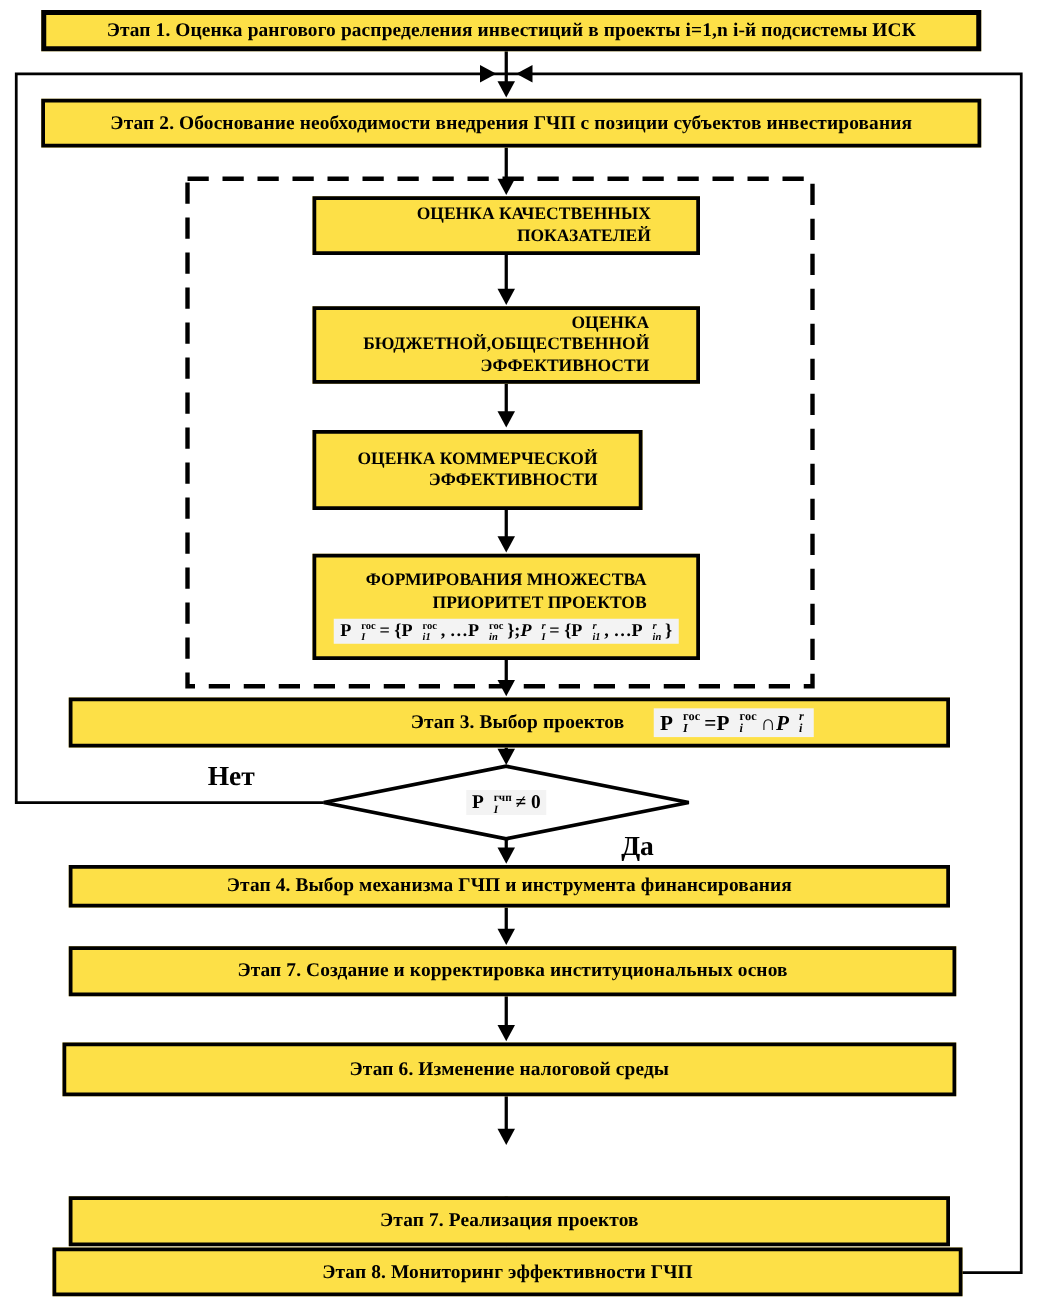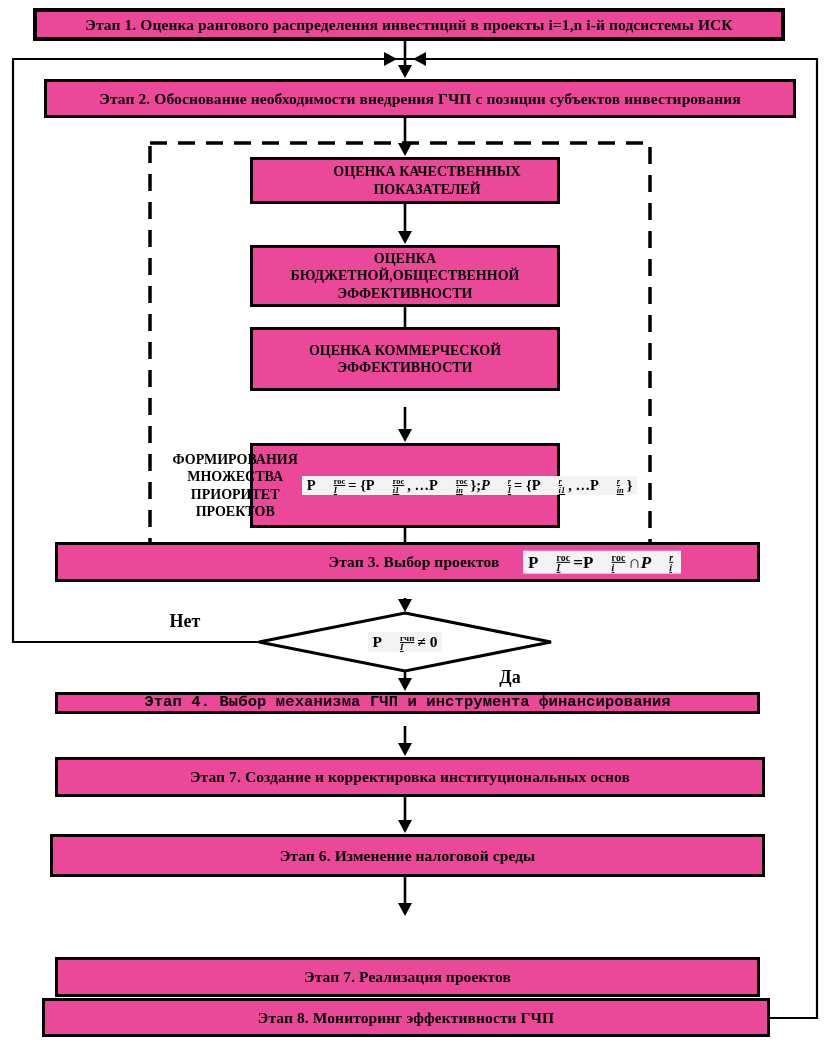--- a/index.html
+++ b/index.html
@@ -3,49 +3,49 @@
 <meta charset="utf-8">
 <style>
   html,body{margin:0;padding:0;background:#ffffff;}
   #canvas{
     position:relative;width:831px;height:1043px;background:#ffffff;
     font-family:"Liberation Serif","DejaVu Serif",serif;color:#000;
     overflow:hidden;
   }
   #wires{position:absolute;left:0;top:0;width:831px;height:1043px;}
   .box{
-    position:absolute;box-sizing:border-box;background:#ec4899;
+    position:absolute;box-sizing:border-box;background:#fde047;
     border:3px solid #000;display:flex;align-items:center;justify-content:center;
-    text-align:center;font-weight:bold;
+    text-align:right;font-weight:bold;
   }
   .stage{font-size:15.5px;letter-spacing:0.1px;}
   .stage-1{border-width:4px;}
   .inner{font-size:14px;}
   .inner-label,.stage-label{white-space:pre-line;line-height:1.25;}
   .formula{
     font-weight:bold;background:#f3f3f3;padding:1px 5px;line-height:1;
     display:inline-flex;align-items:center;white-space:nowrap;
   }
   .fbase{display:inline-block;}
   .it{font-style:italic;}
   .fstack{
     display:inline-flex;flex-direction:column;align-items:flex-start;
     font-size:0.58em;line-height:1.05;vertical-align:-0.35em;
-    margin-left:18px;margin-right:3px;transform:translateY(0.12em);text-decoration:underline;
+    margin-left:8px;margin-right:3px;transform:translateY(0.12em);
   }
   .fsub{font-style:italic;}
-  .priority-box{flex-direction:row;gap:4px;padding:4px 2px;}
+  .priority-box{flex-direction:column;gap:4px;padding:4px 2px;}
   .priority-box .formula{font-size:14.5px;}
   .stage-3{position:absolute;}
   .stage-3 .sel-formula{
     position:absolute;left:465px;top:50%;transform:translateY(-50%);font-size:17px;
   }
   .decision-label{
     position:absolute;display:flex;align-items:center;justify-content:center;
-    font-weight:bold;font-size:18px;
+    font-weight:bold;font-size:22px;
   }
   .cond{position:absolute;display:flex;align-items:center;justify-content:center;}
   .cond .formula{font-size:15.5px;}
 </style>
 </head>
 <body>
 
 <div id="canvas">
 
   <svg id="wires" viewBox="0 0 831 1043">
@@ -105,36 +105,36 @@
       <polygon points="398,984 412,984 405,997" stroke="none"></polygon>
     </g>
 
     <polygon points="405,613 551,642 405,671 259,642" fill="#ffffff" stroke="#000" stroke-width="3"></polygon>
   </svg>
 
   <div class="box stage stage-1" style="left:33px;top:8px;width:752px;height:33px;">
     <span class="stage-label">Этап 1. Оценка рангового распределения инвестиций в проекты i=1,n  i-й подсистемы ИСК</span>
   </div>
 
-  <div class="box stage" style="left:33px;top:79px;width:752px;height:39px;margin-left:11px;">
+  <div class="box stage" style="left:33px;top:79px;width:752px;height:39px;">
     <span class="stage-label">Этап 2. Обоснование необходимости внедрения ГЧП с позиции субъектов инвестирования</span>
   </div>
 
   <div class="box inner" style="left:250px;top:157px;width:310px;height:47px;padding-left:44px;">
     <span class="inner-label">ОЦЕНКА КАЧЕСТВЕННЫХ
 ПОКАЗАТЕЛЕЙ</span>
   </div>
 
   <div class="box inner" style="left:250px;top:245px;width:310px;height:62px;">
     <span class="inner-label">ОЦЕНКА
 БЮДЖЕТНОЙ,ОБЩЕСТВЕННОЙ
 ЭФФЕКТИВНОСТИ</span>
   </div>
 
-  <div class="box inner" style="left:250px;top:327px;width:310px;height:64px;">
+  <div class="box inner" style="left:250px;top:344px;width:264px;height:64px;">
     <span class="inner-label">ОЦЕНКА КОММЕРЧЕСКОЙ
 ЭФФЕКТИВНОСТИ</span>
   </div>
 
   <div class="box inner priority-box" style="left:250px;top:443px;width:310px;height:85px;">
     <span class="inner-label">ФОРМИРОВАНИЯ МНОЖЕСТВА
 ПРИОРИТЕТ ПРОЕКТОВ</span>
     <span class="formula">
         <span class="fbase">P</span>
         <span class="fstack">
@@ -168,21 +168,21 @@
         <span>, … </span>
         <span class="fbase">P</span>
         <span class="fstack">
           <span class="fsup it">r</span>
           <span class="fsub">in</span>
         </span>
         <span>}</span>
       </span>
   </div>
 
-  <div class="box stage stage-3" style="left:55px;top:542px;width:705px;height:40px;padding-left:13px;">
+  <div class="box stage stage-3" style="left:55px;top:558px;width:705px;height:40px;padding-left:13px;">
     <span class="stage-label">Этап 3. Выбор проектов</span>
     <span class="formula sel-formula">
         <span class="fbase">P</span>
         <span class="fstack">
           <span class="fsup">гос</span>
           <span class="fsub">I</span>
         </span>
         <span> = </span>
         <span class="fbase">P</span>
         <span class="fstack">
@@ -204,21 +204,21 @@
         <span class="fstack">
           <span class="fsup">гчп</span>
           <span class="fsub">I</span>
         </span>
         <span> ≠ 0</span>
       </span>
   </div>
   <div class="decision-label" style="left:150px;top:608px;width:70px;height:26px;">Нет</div>
   <div class="decision-label" style="left:480px;top:664px;width:60px;height:26px;text-align:right;">Да</div>
 
-  <div class="box stage" style="left:55px;top:692px;width:705px;height:22px;font-family:Liberation Mono, monospace;">
+  <div class="box stage" style="left:55px;top:692px;width:705px;height:34px;">
     <span class="stage-label">Этап 4. Выбор механизма ГЧП и инструмента финансирования</span>
   </div>
 
   <div class="box stage" style="left:55px;top:757px;width:710px;height:40px;">
     <span class="stage-label">Этап 7. Создание и корректировка институциональных основ</span>
   </div>
 
   <div class="box stage" style="left:50px;top:834px;width:715px;height:43px;">
     <span class="stage-label">Этап 6. Изменение налоговой среды</span>
   </div>

